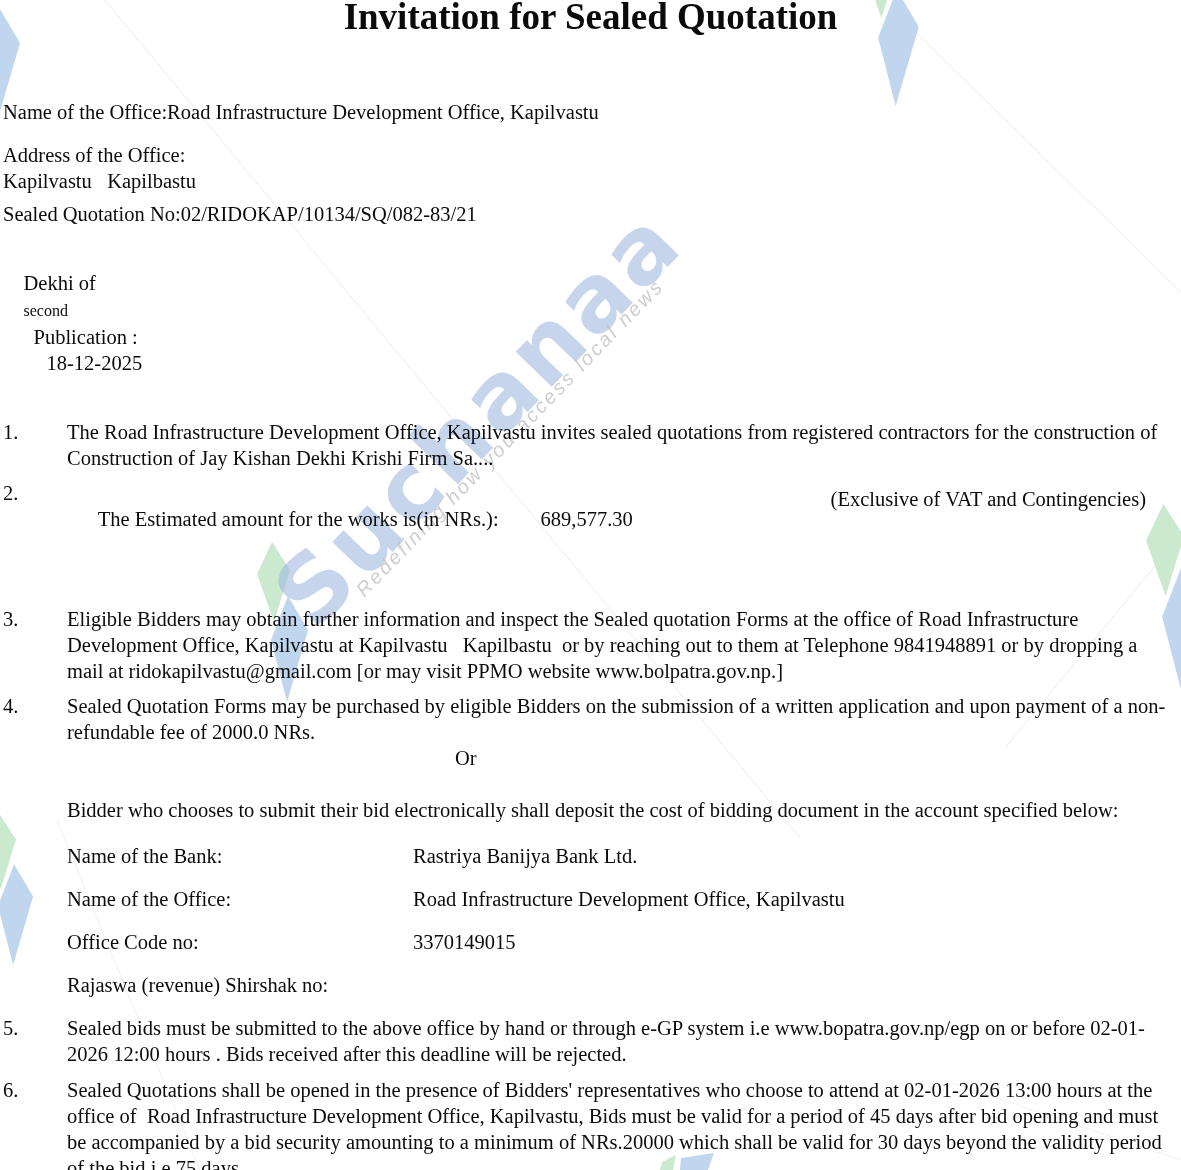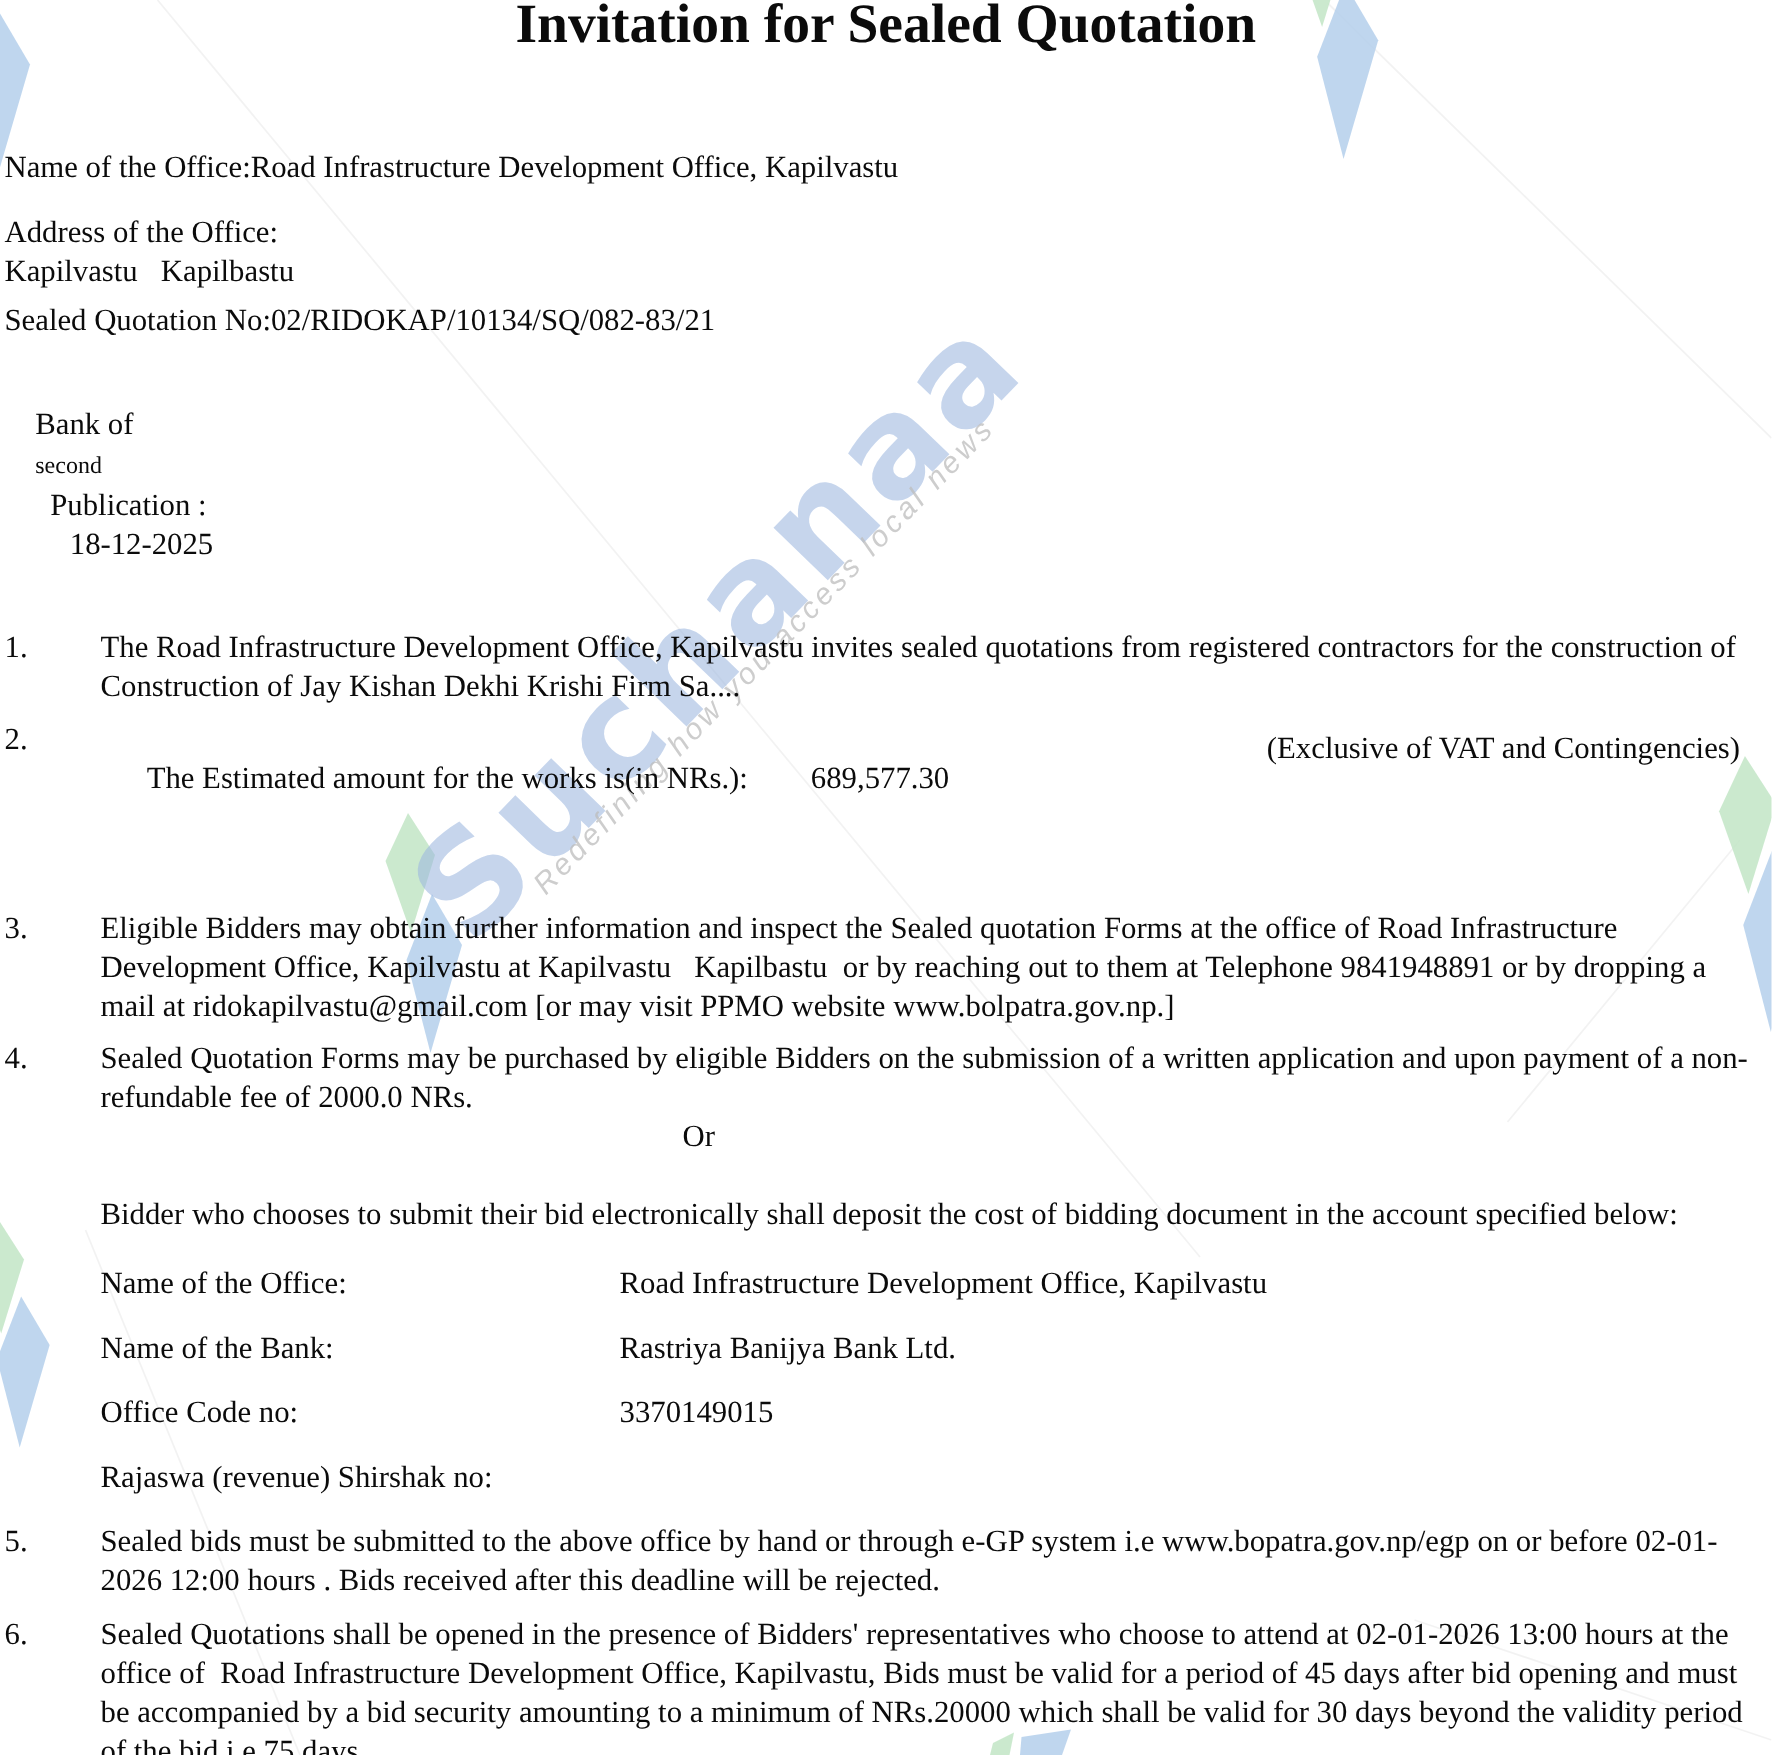--- a/index.html
+++ b/index.html
@@ -42,21 +42,21 @@
   .row{display:flex;align-items:flex-start;}
   .row .num{width:64px;flex:none;line-height:26px;}
   .row .content{flex:1;line-height:26px;white-space:pre-wrap;position:relative;}
   .mt-i1{margin-top:17px;}
   .mt-i2{margin-top:9px;}
   .mt-i3{margin-top:22px;}
   .mt-i4{margin-top:9px;}
   .mt-i5{margin-top:4px;}
   .mt-i6{margin-top:10px;}
   .amount{margin-left:42px;}
-  .side-note{position:absolute;right:18px;top:6px;white-space:nowrap;}
+  .side-note{position:absolute;right:32px;top:6px;white-space:nowrap;}
   .or-line{padding-left:452px;line-height:26px;}
   .elec-note{margin-top:26px;padding-left:64px;line-height:26px;white-space:pre-wrap;}
   .bank{margin-top:20px;}
   .bank-row{display:flex;padding-left:64px;margin-bottom:17px;line-height:26px;}
   .bank-label{width:346px;flex:none;}
   .bank-value{flex:1;white-space:pre-wrap;}
 </style>
 </head>
 <body>
 
@@ -98,21 +98,21 @@
   <div class="line f-name">Name of the Office:Road Infrastructure Development Office, Kapilvastu</div>
 
   <div class="f-address">
     <div class="line">Address of the Office:</div>
     <div class="line">Kapilvastu   Kapilbastu</div>
   </div>
 
   <div class="line f-quot">Sealed Quotation No:02/RIDOKAP/10134/SQ/082-83/21</div>
 
   <div class="line f-date">
-    <span>Bank of</span>
+    <span>Dekhi of</span>
     <span class="d-word">second</span>
     <span class="d-label">Publication :</span>
     <span class="d-value">18-12-2025</span>
   </div>
 
   <div class="row mt-i1">
     <div class="num">1.</div>
     <div class="content">The Road Infrastructure Development Office, Kapilvastu invites sealed quotations from registered contractors for the construction of Construction of Jay Kishan Dekhi Krishi Firm Sa....</div>
   </div>
 
@@ -133,26 +133,26 @@
     <div class="num">4.</div>
     <div class="content">Sealed Quotation Forms may be purchased by eligible Bidders on the submission of a written application and upon payment of a non-refundable fee of 2000.0 NRs.</div>
   </div>
 
   <div class="or-line">Or</div>
 
   <div class="elec-note">Bidder who chooses to submit their bid electronically shall deposit the cost of bidding document in the account specified below:</div>
 
   <div class="bank">
     <div class="bank-row">
+      <div class="bank-label">Name of the Bank:</div>
+      <div class="bank-value">Rastriya Banijya Bank Ltd.</div>
+    </div>
+    <div class="bank-row">
       <div class="bank-label">Name of the Office:</div>
       <div class="bank-value">Road Infrastructure Development Office, Kapilvastu</div>
-    </div>
-    <div class="bank-row">
-      <div class="bank-label">Name of the Bank:</div>
-      <div class="bank-value">Rastriya Banijya Bank Ltd.</div>
     </div>
     <div class="bank-row">
       <div class="bank-label">Office Code no:</div>
       <div class="bank-value">3370149015</div>
     </div>
     <div class="bank-row">
       <div class="bank-label">Rajaswa (revenue) Shirshak no:</div>
     </div>
   </div>
 

